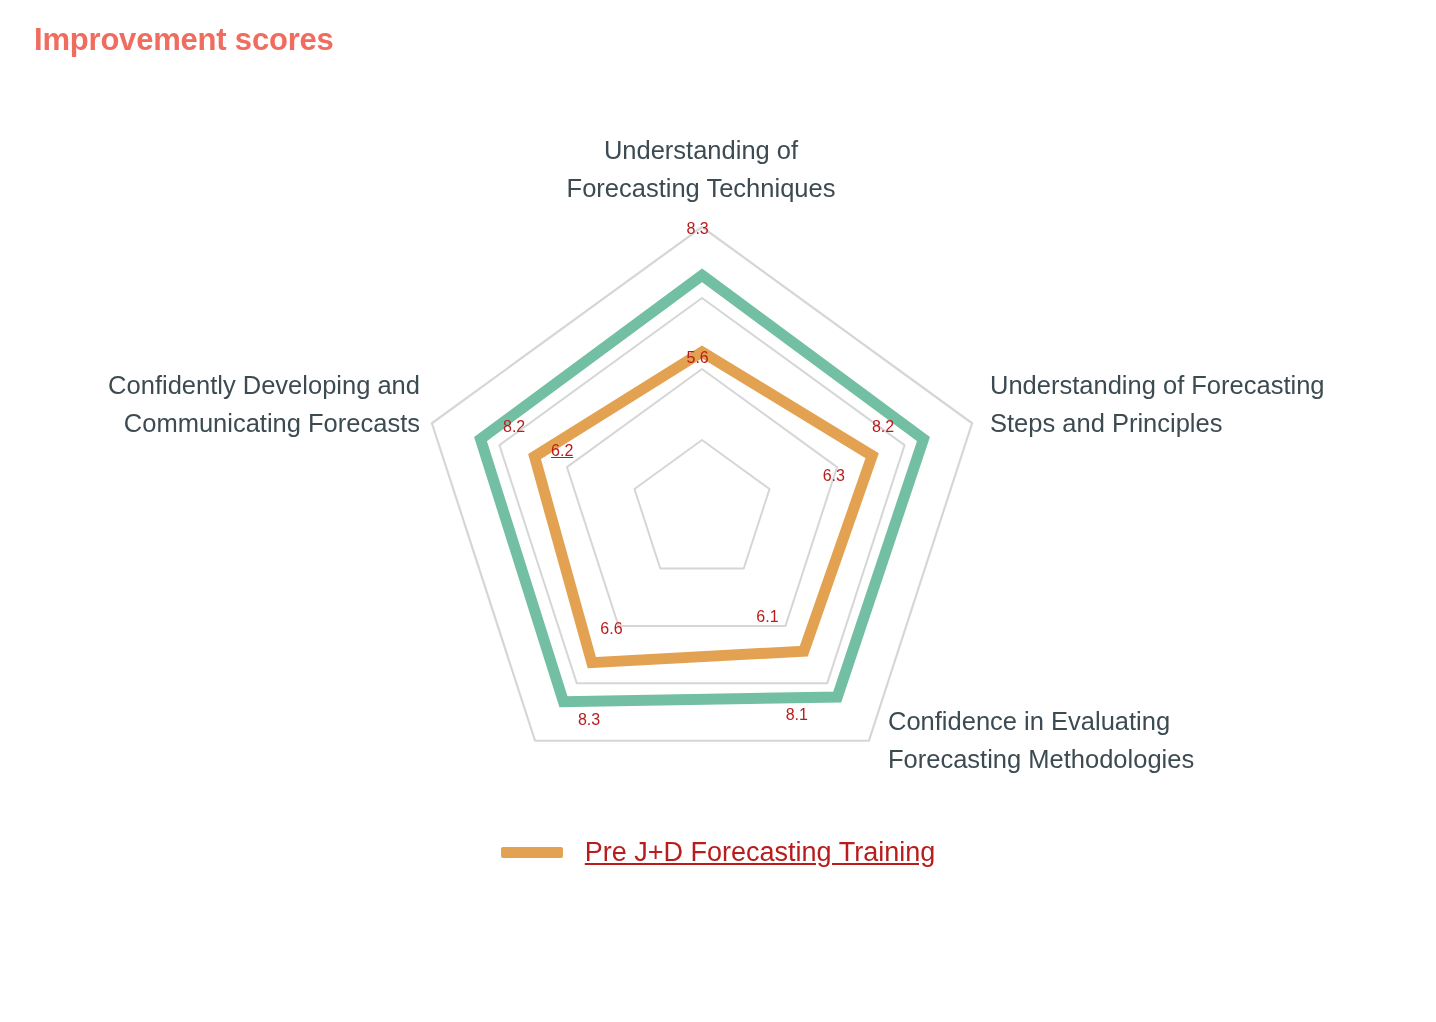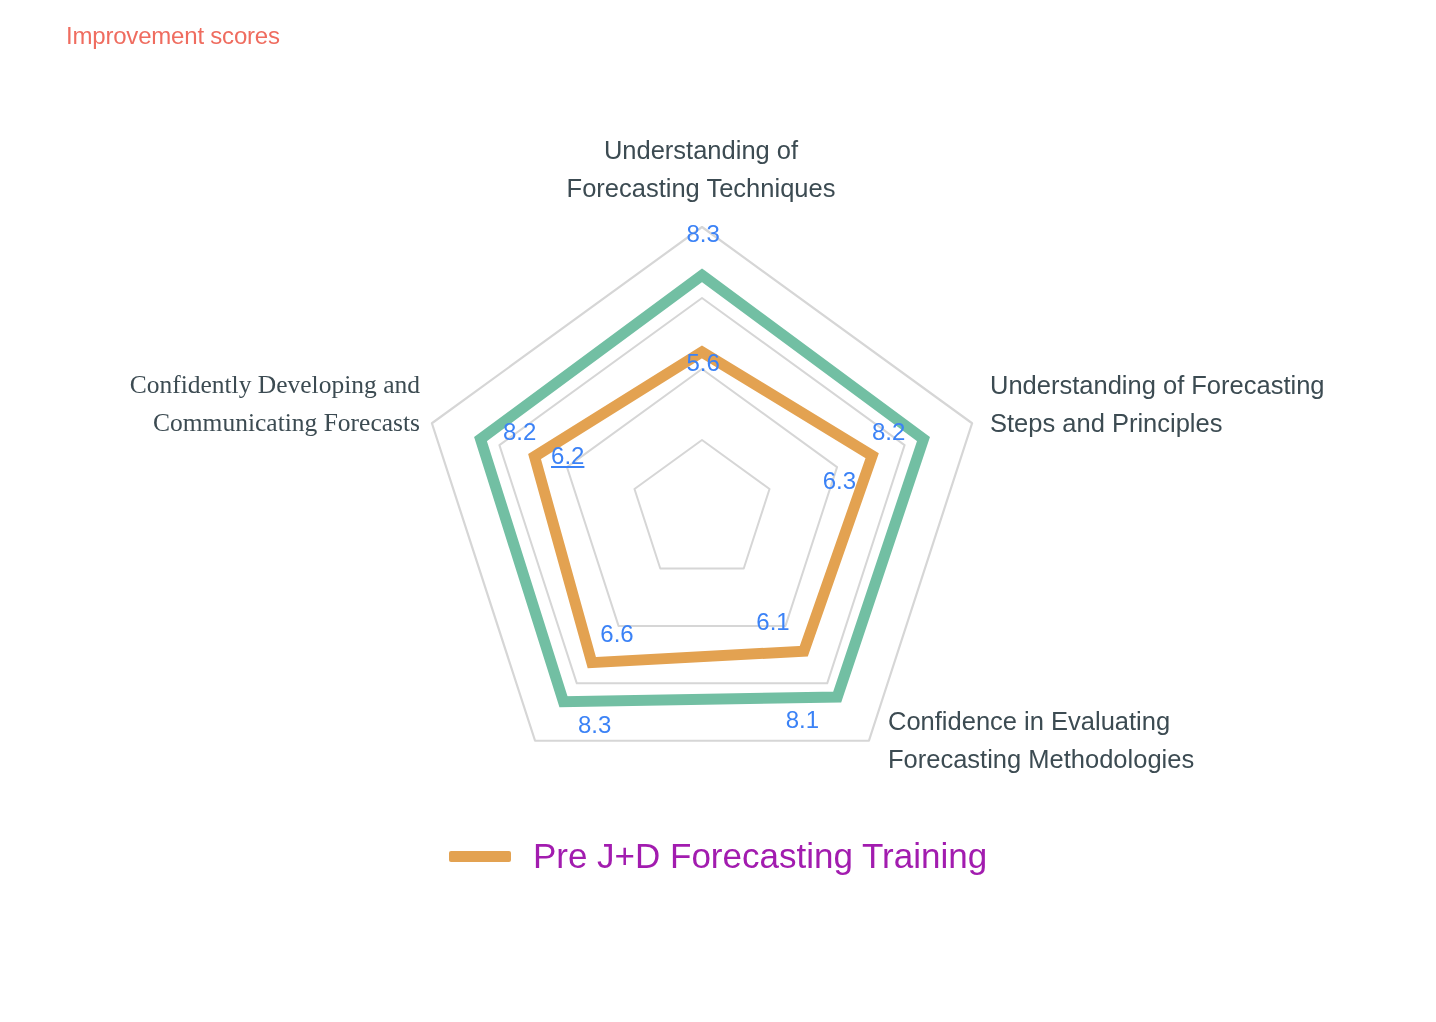--- a/index.html
+++ b/index.html
@@ -19,49 +19,48 @@
   #page {
     position: relative;
     width: 1436px;
     height: 1022px;
     background: #ffffff;
   }
   #chart-title {
     position: absolute;
     left: 34px;
     top: 22px;
-    font-size: 24px;
-    font-weight: normal;
+    font-size: 31px;
+    font-weight: bold;
     color: #ef6c5f;
     letter-spacing: -0.2px;
     white-space: nowrap;
-    margin-left: 32px;
   }
   #radar-svg {
     position: absolute;
     left: 0;
     top: 0;
   }
   .axis-label {
     position: absolute;
     font-size: 25.5px;
     line-height: 38px;
     color: #3c4b52;
     white-space: pre-line;
   }
   #label-0 { left: 541px; top: 131px; width: 320px; text-align: center; }
   #label-1 { left: 990px; top: 366px; width: 400px; text-align: left; }
   #label-2 { left: 888px; top: 702px; width: 400px; text-align: left; }
   #label-3 { left: 148px; top: 704px; width: 362px; text-align: right; }
-  #label-4 { left: 48px; top: 366px; width: 372px; text-align: right; font-family: Liberation Serif, serif; }
+  #label-4 { left: 48px; top: 366px; width: 372px; text-align: right; }
 
   .value-label {
     position: absolute;
-    font-size: 24px;
-    color: #3b82f6;
+    font-size: 16px;
+    color: #b91c1c;
     white-space: nowrap;
   }
 
   #legend {
     position: absolute;
     left: 0;
     top: 838px;
     width: 1436px;
     display: flex;
     flex-direction: column;
@@ -73,24 +72,25 @@
     align-items: center;
     gap: 22px;
   }
   .legend-swatch {
     width: 62px;
     height: 11px;
     border-radius: 2px;
     flex: 0 0 auto;
   }
   .legend-text {
-    font-size: 35px;
-    color: #a21caf;
+    font-size: 27px;
+    color: #b91c1c;
     line-height: 1.05;
     white-space: nowrap;
+    text-decoration: underline;
   }
 </style>
 </head>
 <body>
 
 <div id="page">
 
   <div id="chart-title" style="color: rgb(239, 108, 95);">Improvement scores</div>
 
   <svg id="radar-svg" width="1436" height="1022" viewBox="0 0 1436 1022">

